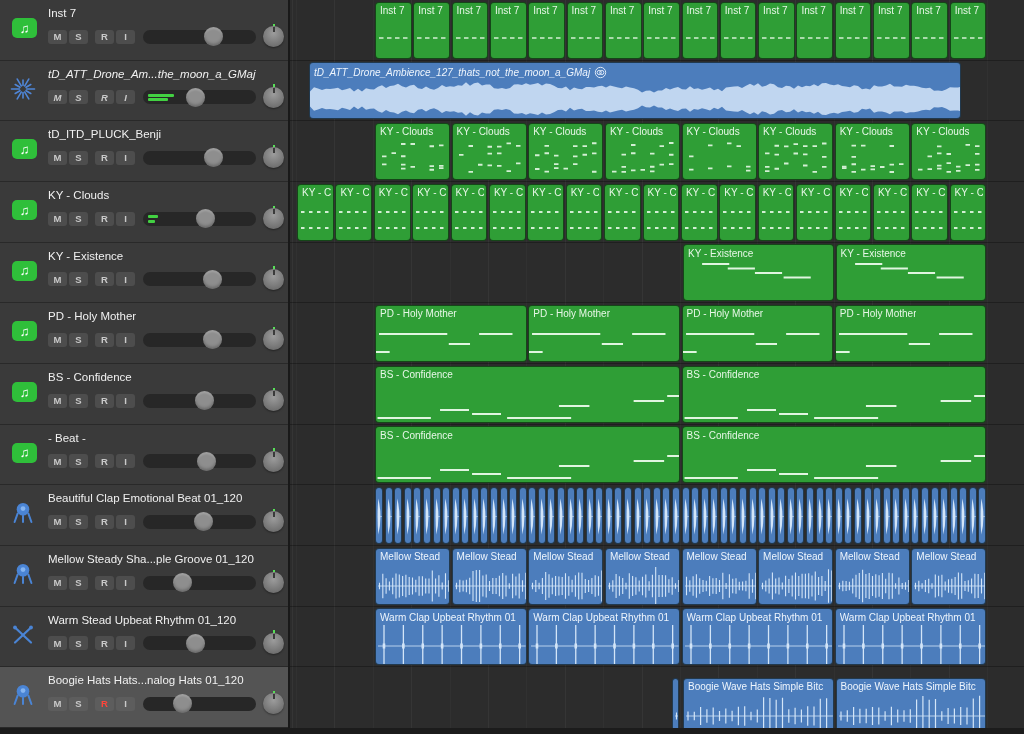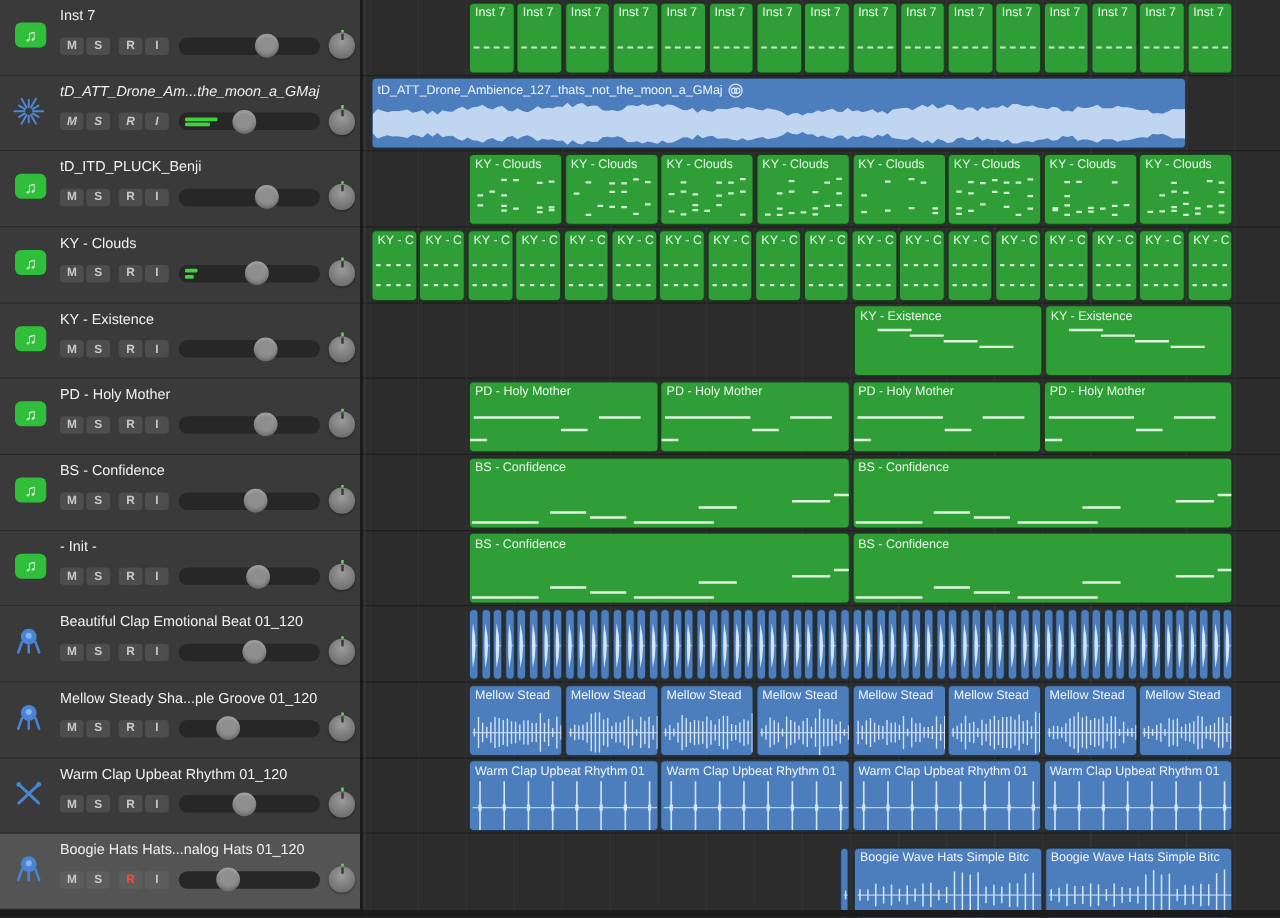--- a/index.html
+++ b/index.html
@@ -173,21 +173,21 @@
           <div class="msri-btn gap">R</div>
           <div class="msri-btn">I</div>
           <div class="slider">
             <div class="thumb" style="left: 52.4px;"></div>
           </div>
           <div class="knob"></div>
         </div>
       </div>
       <div class="track-header" style="top: 424.67px; height: 60.6667px;">
         <div class="icon-tile" style="background: rgb(47, 191, 58);">♫</div>
-        <div class="trk-name">- Init -</div>
+        <div class="trk-name">- Beat -</div>
         <div class="ctrl-row">
           <div class="msri-btn">M</div>
           <div class="msri-btn">S</div>
           <div class="msri-btn gap">R</div>
           <div class="msri-btn">I</div>
           <div class="slider">
             <div class="thumb" style="left: 54.2px;"></div>
           </div>
           <div class="knob"></div>
         </div>
@@ -232,21 +232,21 @@
           <div class="knob"></div>
         </div>
       </div>
       <div class="track-header" style="top: 606.67px; height: 60.6667px;">
         <div class="icon-wrap"><svg width="26" height="26" viewBox="0 0 26 26">
             <line x1="5" y1="5.5" x2="21" y2="20.5" stroke="#4a84d4" stroke-width="2.2" stroke-linecap="round"></line>
             <line x1="21" y1="5.5" x2="5" y2="20.5" stroke="#4a84d4" stroke-width="2.2" stroke-linecap="round"></line>
             <circle cx="5" cy="5.5" r="1.9" fill="#4a84d4"></circle>
             <circle cx="21" cy="5.5" r="1.9" fill="#4a84d4"></circle>
           </svg></div>
-        <div class="trk-name">Warm Clap Upbeat Rhythm 01_120</div>
+        <div class="trk-name">Warm Stead Upbeat Rhythm 01_120</div>
         <div class="ctrl-row">
           <div class="msri-btn">M</div>
           <div class="msri-btn">S</div>
           <div class="msri-btn gap">R</div>
           <div class="msri-btn">I</div>
           <div class="slider">
             <div class="thumb" style="left: 43.4px;"></div>
           </div>
           <div class="knob"></div>
         </div>
@@ -398,21 +398,21 @@
         <div class="region green" style="left: 659.7px; width: 36.7px;">
           <svg width="36.71" height="57" class="pat">
             <line x1="3" y1="35" x2="32.71" y2="35" stroke="rgba(226,246,226,0.92)" stroke-width="1.7" stroke-dasharray="4.5 3.5"></line>
           </svg>
           <div class="r-label">
             <span>Inst 7</span>
           </div>
         </div>
       </div>
       <div class="t-row" style="top: 60.67px; height: 60.6667px;">
-        <div class="region blue" style="left: 7px; width: 652px;">
+        <div class="region blue" style="left: 19px; width: 652px; font-style: italic;">
           <svg width="689.4" height="57" class="pat">
             <polygon points="0,28.603186251303406 4,24.29180224342579 8,25.583470994171115 12,26.875117596201182 16,25.810304280804054 20,25.946406885359867 24,25.436000311292393 28,24.67505184713884 32,27.259089219969766 36,26.306413145644104 40,25.054673917753984 44,28.413147217943514 48,25.69328309939413 52,28.61846130656904 56,25.126670018662452 60,26.2295962290692 64,26.4778743878854 68,23.768288149385405 72,22.355794271555066 76,24.981687561440133 80,22.880386685936877 84,22.42372701116057 88,20.803353594825822 92,23.368220415768633 96,24.536525752365215 100,22.41349431483956 104,21.741060381066774 108,25.33747912036169 112,26.10705945464583 116,23.596718801491352 120,25.71385678222512 124,26.84548704966302 128,25.081291012899847 132,21.998802042926417 136,23.925288160942124 140,23.15889797272166 144,23.665808096538324 148,22.138509525738954 152,22.628997152630234 156,19.249872202576427 160,22.757082267319404 164,20.12909699062342 168,19.449680102588975 172,22.492329802511016 176,21.40871515973923 180,21.501887901028105 184,25.157072436918575 188,25.69219761184148 192,25.018777607310277 196,26.02580068070082 200,24.894562585355462 204,21.482938347840047 208,21.24953091086858 212,22.033744762125025 216,20.27400543506816 220,21.781789176167383 224,20.946274872336417 228,20.092694571758674 232,22.53335085994169 236,20.592826410876892 240,21.09531372733066 244,22.86577966908598 248,24.914315173758 252,25.132185343797147 256,23.465042781110974 260,27.25887638991938 264,24.467608412890506 268,25.839766045599323 272,26.307977247713605 276,23.907164660741664 280,24.114901262134772 284,24.39800194048422 288,23.20743293845516 292,22.63695514681158 296,24.402764118748365 300,22.514804640411597 304,23.41497859361406 308,24.521633533466844 312,25.353970842860747 316,23.526541054201747 320,24.458736303946523 324,25.254203953107243 328,26.765979858158936 332,29.529978598603503 336,27.856230086184166 340,27.492798652128677 344,29.385094315707292 348,27.421508846178654 352,27.603972162113536 356,25.104070295961794 360,26.519907622652596 364,24.98541727132162 368,23.9298860485289 372,26.37468578414157 376,26.563278189849992 380,23.259025992141666 384,26.088110297649145 388,25.147037411009098 392,26.723702992673033 396,25.78430724439299 400,24.431015012300946 404,27.135909415490087 408,25.80828232549929 412,28.15600634224525 416,24.571061244736406 420,24.09024656541923 424,23.41266235238296 428,23.21267992417212 432,25.103932309774752 436,22.76649519873949 440,20.797194268548992 444,22.87399845698601 448,20.279847979058403 452,23.79513123305825 456,22.702593501021987 460,20.600236929367 464,21.279997359778868 468,24.321546086332333 472,25.094346375590078 476,22.752828148848568 480,23.22205489689957 484,25.860406414533443 488,22.43757533062618 492,24.297684521654716 496,22.715656164829447 500,23.14183223397347 504,21.285441489477257 508,23.337478443884777 512,20.28765808341271 516,20.117201947754623 520,21.617827474431643 524,22.167627856321765 528,21.20238425826104 532,22.98727861739831 536,23.377039603864134 540,24.37089708589889 544,22.30949567856816 548,22.92247323046604 552,26.14101537854998 556,25.410186475557676 560,26.390989124087334 564,22.131456440852123 568,23.476340032849706 572,23.39999657476355 576,22.489245809933 580,20.782090054247654 584,23.585696734422022 588,23.527529605281096 592,23.67809485341965 596,21.67247826653696 600,22.756722773294975 604,22.797558856056796 608,23.519115417556748 612,24.79407566884449 616,25.280366074194696 620,24.865072022430265 624,27.79372212294948 628,27.40980272467003 632,27.93132210354145 636,26.37674113008943 640,24.19051773083089 644,24.408808288398042 648,24.386676724473332 652,23.496960429937346 656,26.497938358635587 660,23.233858748367503 664,25.261801769716115 668,25.766768100730012 672,26.940134326405342 676,26.338332864367835 680,26.029962591409046 684,29.08765453585985 688,29.658820100993445 688,42.341179899006555 684,42.912345464140145 680,45.970037408590954 676,45.661667135632165 672,45.05986567359466 668,46.23323189926999 664,46.738198230283885 660,48.7661412516325 656,45.50206164136441 652,48.503039570062654 648,47.61332327552667 644,47.59119171160196 640,47.80948226916911 636,45.62325886991057 632,44.06867789645855 628,44.59019727532997 624,44.206277877050525 620,47.13492797756973 616,46.719633925805304 612,47.205924331155515 608,48.48088458244325 604,49.202441143943204 600,49.243277226705025 596,50.327521733463044 592,48.32190514658035 588,48.472470394718904 584,48.41430326557798 580,51.217909945752346 576,49.510754190067004 572,48.60000342523645 568,48.523659967150294 564,49.86854355914788 560,45.60901087591267 556,46.58981352444232 552,45.85898462145002 548,49.07752676953396 544,49.69050432143184 540,47.62910291410111 536,48.622960396135866 532,49.01272138260169 528,50.79761574173896 524,49.832372143678235 520,50.38217252556836 516,51.88279805224538 512,51.71234191658729 508,48.66252155611522 504,50.71455851052274 500,48.858167766026526 496,49.28434383517055 492,47.702315478345284 488,49.56242466937382 484,46.13959358546656 480,48.77794510310043 476,49.247171851151435 472,46.90565362440992 468,47.67845391366767 464,50.72000264022113 460,51.399763070633 456,49.29740649897801 452,48.20486876694175 448,51.7201520209416 444,49.12600154301399 440,51.20280573145101 436,49.23350480126051 432,46.89606769022525 428,48.78732007582788 424,48.58733764761704 420,47.90975343458077 416,47.428938755263594 412,43.84399365775475 408,46.19171767450071 404,44.86409058450991 400,47.568984987699054 396,46.21569275560701 392,45.27629700732697 388,46.852962588990906 384,45.911889702350855 380,48.740974007858334 376,45.436721810150004 372,45.62531421585843 368,48.0701139514711 364,47.01458272867838 360,45.480092377347404 356,46.89592970403821 352,44.396027837886464 348,44.578491153821346 344,42.61490568429271 340,44.50720134787132 336,44.14376991381583 332,42.4700214013965 328,45.234020141841064 324,46.74579604689276 320,47.54126369605348 316,48.47345894579826 312,46.64602915713925 308,47.47836646653316 304,48.58502140638594 300,49.4851953595884 296,47.597235881251635 292,49.36304485318842 288,48.792567061544844 284,47.60199805951578 280,47.88509873786523 276,48.092835339258336 272,45.69202275228639 268,46.16023395440068 264,47.532391587109494 260,44.74112361008062 256,48.534957218889026 252,46.86781465620285 248,47.085684826242 244,49.13422033091402 240,50.90468627266934 236,51.407173589123104 232,49.46664914005831 228,51.90730542824133 224,51.05372512766358 220,50.21821082383262 216,51.72599456493184 212,49.966255237874975 208,50.75046908913142 204,50.51706165215995 200,47.10543741464454 196,45.97419931929918 192,46.98122239268972 188,46.30780238815852 184,46.842927563081425 180,50.498112098971895 176,50.59128484026077 172,49.507670197488984 168,52.55031989741103 164,51.870903009376576 160,49.242917732680596 156,52.75012779742357 152,49.371002847369766 148,49.861490474261046 144,48.33419190346167 140,48.84110202727834 136,48.074711839057876 132,50.001197957073586 128,46.91870898710015 124,45.15451295033698 120,46.28614321777488 116,48.40328119850865 112,45.892940545354165 108,46.66252087963831 104,50.258939618933226 100,49.58650568516044 96,47.463474247634785 92,48.63177958423137 88,51.19664640517418 84,49.576272988839435 80,49.11961331406312 76,47.01831243855987 72,49.64420572844493 68,48.231711850614595 64,45.5221256121146 60,45.7704037709308 56,46.87332998133755 52,43.38153869343096 48,46.30671690060587 44,43.58685278205648 40,46.94532608224601 36,45.6935868543559 32,44.740910780030234 28,47.32494815286116 24,46.56399968870761 20,46.05359311464014 16,46.189695719195946 12,45.12488240379882 8,46.416529005828885 4,47.70819775657421 0,43.396813748696594" fill="#c9ddf4" opacity="0.93"></polygon>
           </svg>
           <div class="r-label">
             <span>tD_ATT_Drone_Ambience_127_thats_not_the_moon_a_GMaj</span>
             <svg width="13" height="13" viewBox="0 0 13 13">
               <circle cx="6.5" cy="6.5" r="5.2" fill="none" stroke="#dbe7f6" stroke-width="1"></circle>
               <circle cx="5.2" cy="6.5" r="2.1" fill="none" stroke="#dbe7f6" stroke-width="1"></circle>
               <circle cx="7.8" cy="6.5" r="2.1" fill="none" stroke="#dbe7f6" stroke-width="1"></circle>
             </svg>

